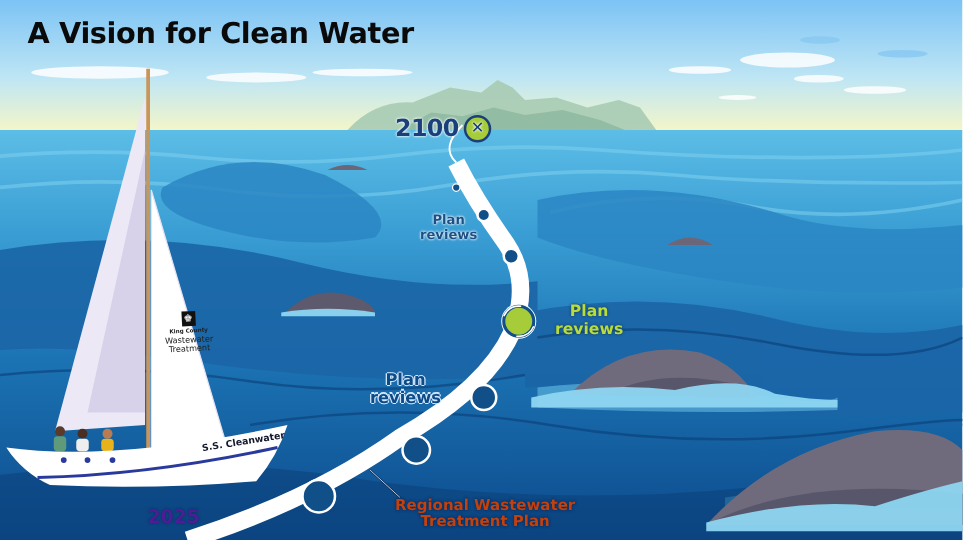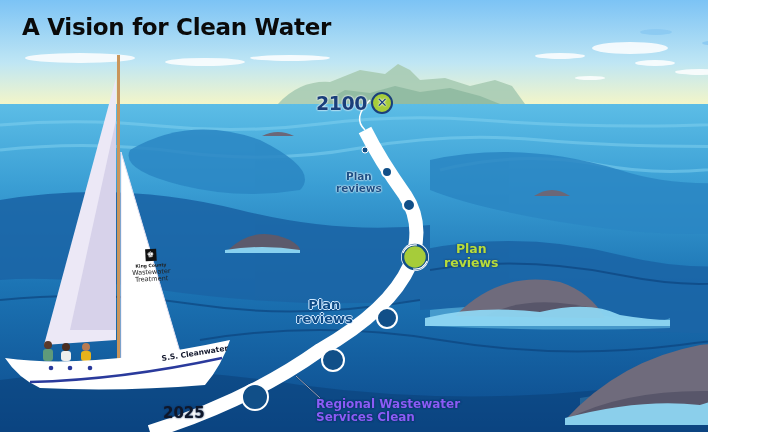--- a/index.html
+++ b/index.html
@@ -1,33 +1,33 @@
 <!DOCTYPE html>
 <html><head>
 <meta charset="utf-8">
 <style>
   html,body{margin:0;padding:0;}
   body{width:770px;height:432px;overflow:hidden;position:relative;font-family:"DejaVu Sans","Liberation Sans",sans-serif;}
-  .scene{position:absolute;left:0;top:0;width:708px;height:432px;overflow:hidden;}
+  .scene{position:absolute;left:0;top:0;width:770px;height:432px;overflow:hidden;}
   svg.bg{position:absolute;left:0;top:0;}
   .label{position:absolute;font-weight:bold;white-space:nowrap;}
   .title{left:22px;top:14px;font-size:23px;color:#0a0a0a;letter-spacing:-0.3px;font-family:"DejaVu Sans",sans-serif;}
   .vision{left:316px;top:92px;font-size:19px;color:#1a3f7a;letter-spacing:-0.5px;display:flex;align-items:flex-end;gap:2px;
           text-shadow:0 0 2px #ffffff,0 0 2px #ffffff;}
   .vision .x{display:inline-block;width:18px;height:18px;border-radius:50%;background:#a6cc3a;border:2px solid #1a3f7a;
              color:#1a3f7a;font-size:13px;line-height:18px;text-align:center;margin:0 2px;}
   .pr1{left:336px;top:170px;font-size:10.5px;color:#1c4f86;text-align:center;line-height:12px;
        text-shadow:0 0 2px #fff,0 0 2px #fff;}
   .pu{left:444px;top:242px;font-size:12.5px;color:#b7dc3c;text-align:center;line-height:14px;
       text-shadow:0 0 2px #1b4a73,0 0 2px #1b4a73;}
   .pr2{left:296px;top:298px;font-size:13px;color:#0d4a86;text-align:center;line-height:14px;
        text-shadow:1px 0 0 #cfe8ff,-1px 0 0 #cfe8ff,0 1px 0 #cfe8ff,0 -1px 0 #cfe8ff;}
-  .rwsp{left:316px;top:398px;font-size:12px;color:#8b5cf6;text-align:left;line-height:13px;
+  .rwsp{left:316px;top:398px;font-size:12px;color:#c2410c;text-align:center;line-height:13px;
         text-shadow:0 0 2px #0a2d5e,0 0 2px #0a2d5e;}
-  .y2025{left:118px;top:404px;font-size:15px;color:#0f172a;text-shadow:0 0 2px #0a2d5e;margin-left:45px;}
+  .y2025{left:118px;top:404px;font-size:15px;color:#4c1d95;text-shadow:0 0 2px #0a2d5e;}
   .ssname{position:absolute;left:161px;top:354px;font-size:7.5px;font-weight:bold;color:#14192e;transform:rotate(-9deg);transform-origin:left top;}
   .sail-logo{position:absolute;left:127px;top:249px;width:48px;text-align:center;font-size:6px;color:#222;line-height:7px;transform:rotate(-3deg);}
   .sail-logo .kc-mark{display:block;margin:0 auto 1px;width:11px;height:12px;background:#111;color:#fff;font-size:8px;line-height:12px;}
   .sail-logo .kc{font-size:4.5px;font-weight:bold;display:block;}
   .sail-logo .wt{font-size:6.5px;display:block;font-weight:normal;}
 </style>
 </head>
 <body>
 
 <div class="scene">
@@ -180,21 +180,21 @@
     <div>reviews</div>
   </div>
 
   <div class="label pr2">
     <div>Plan</div>
     <div>reviews</div>
   </div>
 
   <div class="label rwsp">
     <div>Regional Wastewater</div>
-    <div>Services Clean</div>
+    <div>Treatment Plan</div>
   </div>
 
   <div class="label y2025">2025</div>
 
   <div class="ssname">S.S. Cleanwater</div>
 
   <div class="sail-logo">
     <span class="kc-mark">♚</span>
     <span class="kc">King County</span>
     <span class="wt">Wastewater</span>

